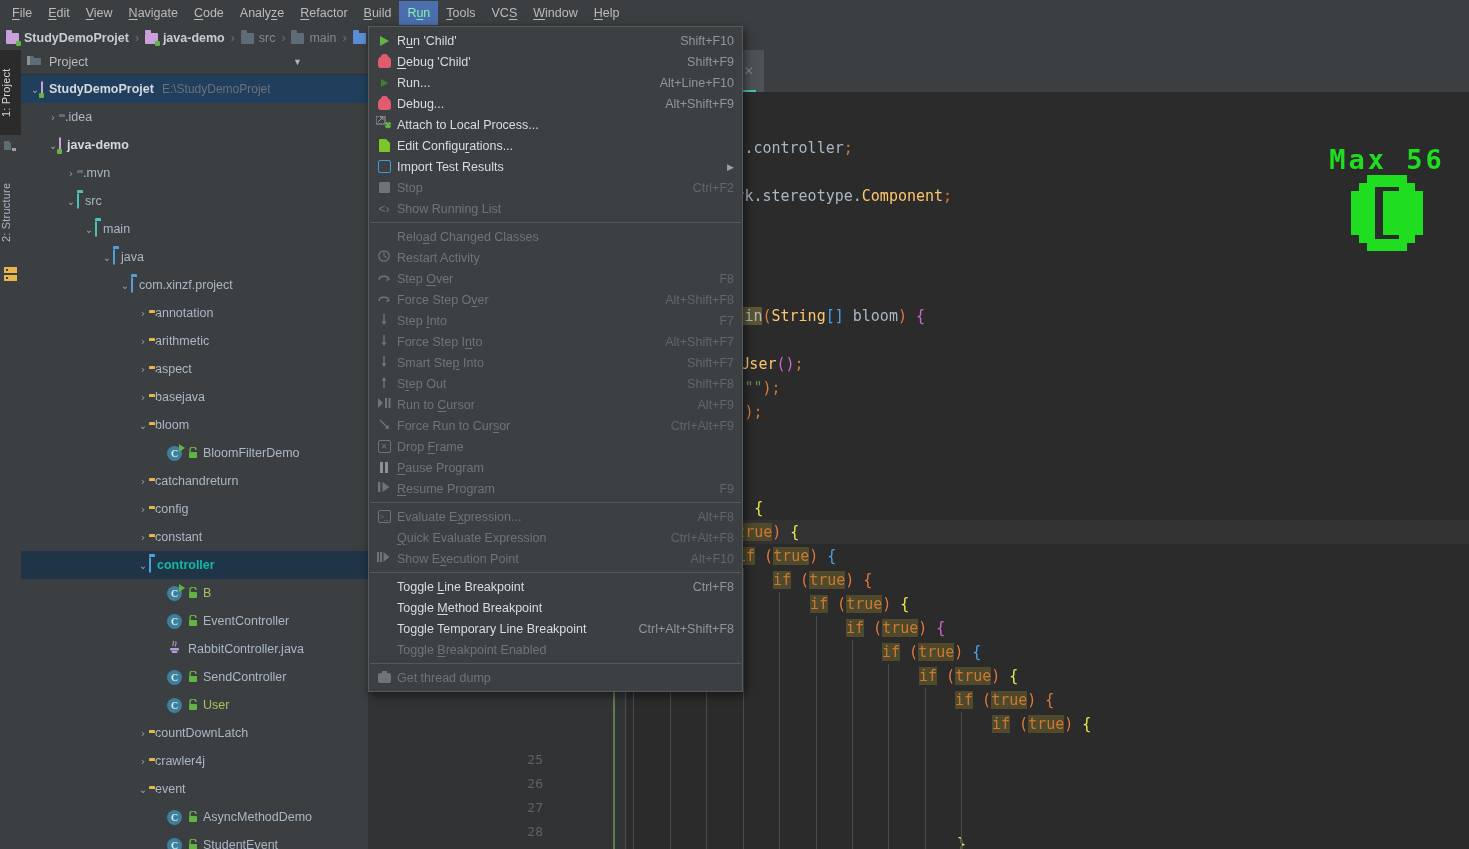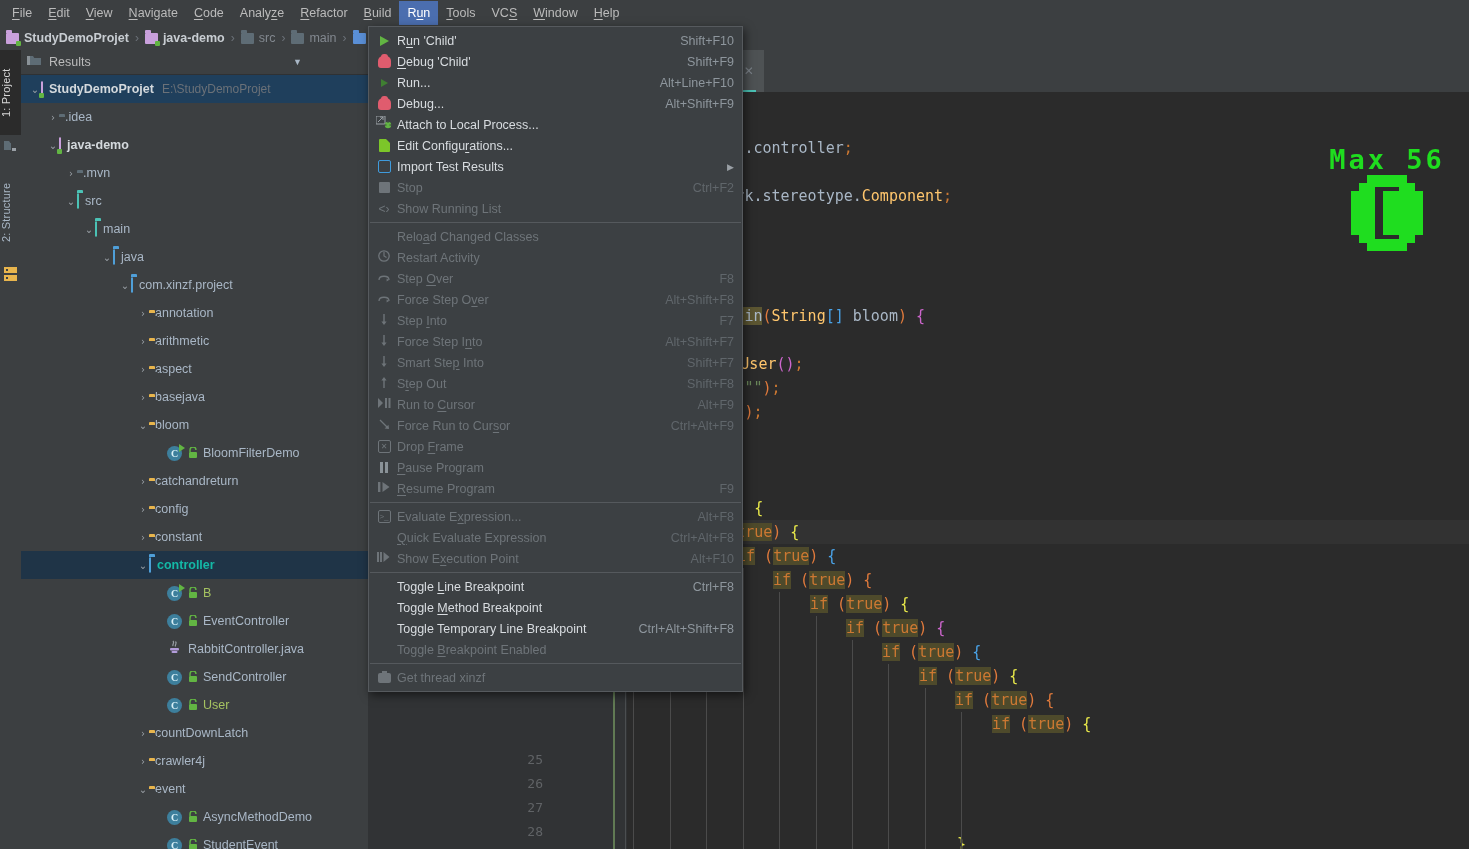--- a/index.html
+++ b/index.html
@@ -14,21 +14,21 @@
   
   .menubar {
     position: absolute; left: 0; top: 0; width: 1469px; height: 26px;
     background: #3c3f41; display: flex; align-items: center;
     padding-left: 4px; border-bottom: 0px;
   }
   .menubar-item {
     font-size: 12.5px; color: #bbbbbb; padding: 4px 8px; line-height: 16px;
     white-space: nowrap;
   }
-  .menubar-item.active { background: #4b6eaf; color: #ffffff; }
+  .menubar-item.active { background: #4b6eaf; color: #86efac; }
   .mn { text-decoration: underline; text-underline-offset: 2px; }
 
   
   .breadcrumb {
     position: absolute; left: 0; top: 26px; width: 1469px; height: 24px;
     background: #3c3f41; display: flex; align-items: center; padding-left: 6px;
     font-size: 12.5px;
   }
   .crumb { display: flex; align-items: center; gap: 5px; color: #a9b7c6; }
   .crumb.bold { font-weight: bold; color: #c8cdd2; }
@@ -279,21 +279,21 @@
   </div>
 
   <div class="projpanel">
     <div class="proj-header">
       <span>
         <svg width="15" height="13" viewBox="0 0 15 13">
             <path d="M1 2h5l1.3 2H14v7H1z" fill="#5e6c75"></path>
             <rect x="0" y="2" width="3" height="9" fill="#8a9298"></rect>
           </svg>
       </span>
-      <span class="proj-header-title">Results</span>
+      <span class="proj-header-title">Project</span>
       <span class="proj-caret">▼</span>
     </div>
     <div class="tree" id="tree">
         <div class="trow sel2" style="background: rgb(31, 63, 92);">
           <span style="width:8px;flex:none"></span>
           <span class="arrow">⌄</span>
           <span class="ico"><span class="mod-box"></span></span>
           <span class="tlabel bold">StudyDemoProjet</span>
           <span class="tpath">E:\StudyDemoProjet</span>
         </div>
@@ -808,17 +808,17 @@
       </div>
       <div class="mi disabled">
         <span class="mi-ico"></span>
         <span class="mi-label">Toggle <span class="mn">B</span>reakpoint Enabled</span>
       </div>
       <div class="msep"></div>
       <div class="mi disabled">
         <span class="mi-ico">
           <span class="cam-ico"></span>
         </span>
-        <span class="mi-label">Get thread xinzf</span>
+        <span class="mi-label">Get thread dump</span>
       </div>
     </div>
 
 </div>
 
 </body></html>

